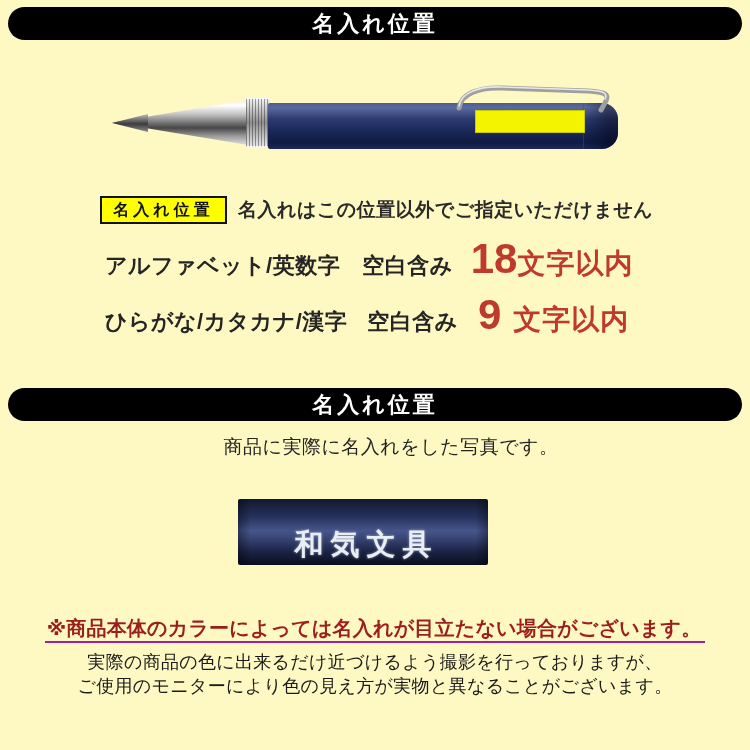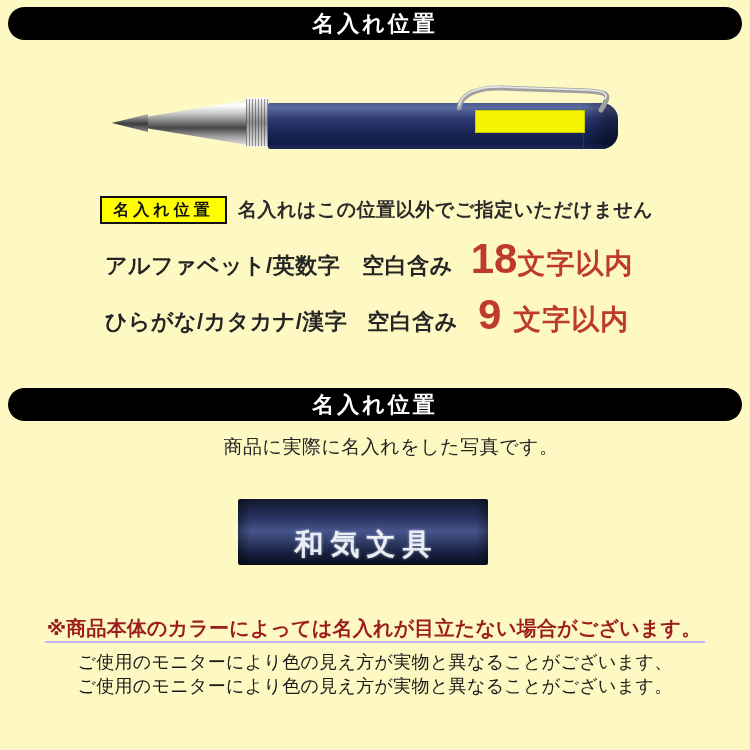--- a/index.html
+++ b/index.html
@@ -84,21 +84,21 @@
   .photo span{
     font-family:"DejaVu Serif","Liberation Serif",serif;
     font-size:29px;font-weight:bold;color:#e9edf4;letter-spacing:7px;
     text-shadow:0 0 3px rgba(230,235,255,.55);padding-left:7px;
   }
 
   
   .warning{position:absolute;left:0;top:615px;width:750px;text-align:center;}
   .warning span{
     font-size:20px;font-weight:bold;color:#9b1d1d;letter-spacing:.2px;
-    border-bottom:2px solid #c4b5fd;padding:0 4px 2px 2px;white-space:nowrap;
+    border-bottom:2px solid #a21caf;padding:0 4px 2px 2px;white-space:nowrap;
   }
   .disclaimer{
     position:absolute;left:0;top:650px;width:750px;text-align:center;
     font-size:18px;color:#1a1a1a;line-height:24px;letter-spacing:.3px;
   }
 </style>
 </head>
 <body>
 
 <div class="stage">
@@ -146,17 +146,17 @@
 
   <div class="photo">
     <span>和気文具</span>
   </div>
 
   <div class="warning">
     <span>※商品本体のカラーによっては名入れが目立たない場合がございます。</span>
   </div>
 
   <div class="disclaimer">
-    <div>ご使用のモニターにより色の見え方が実物と異なることがございます、</div>
+    <div>実際の商品の色に出来るだけ近づけるよう撮影を行っておりますが、</div>
     <div>ご使用のモニターにより色の見え方が実物と異なることがございます。</div>
   </div>
 
 </div>
 
 </body></html>

